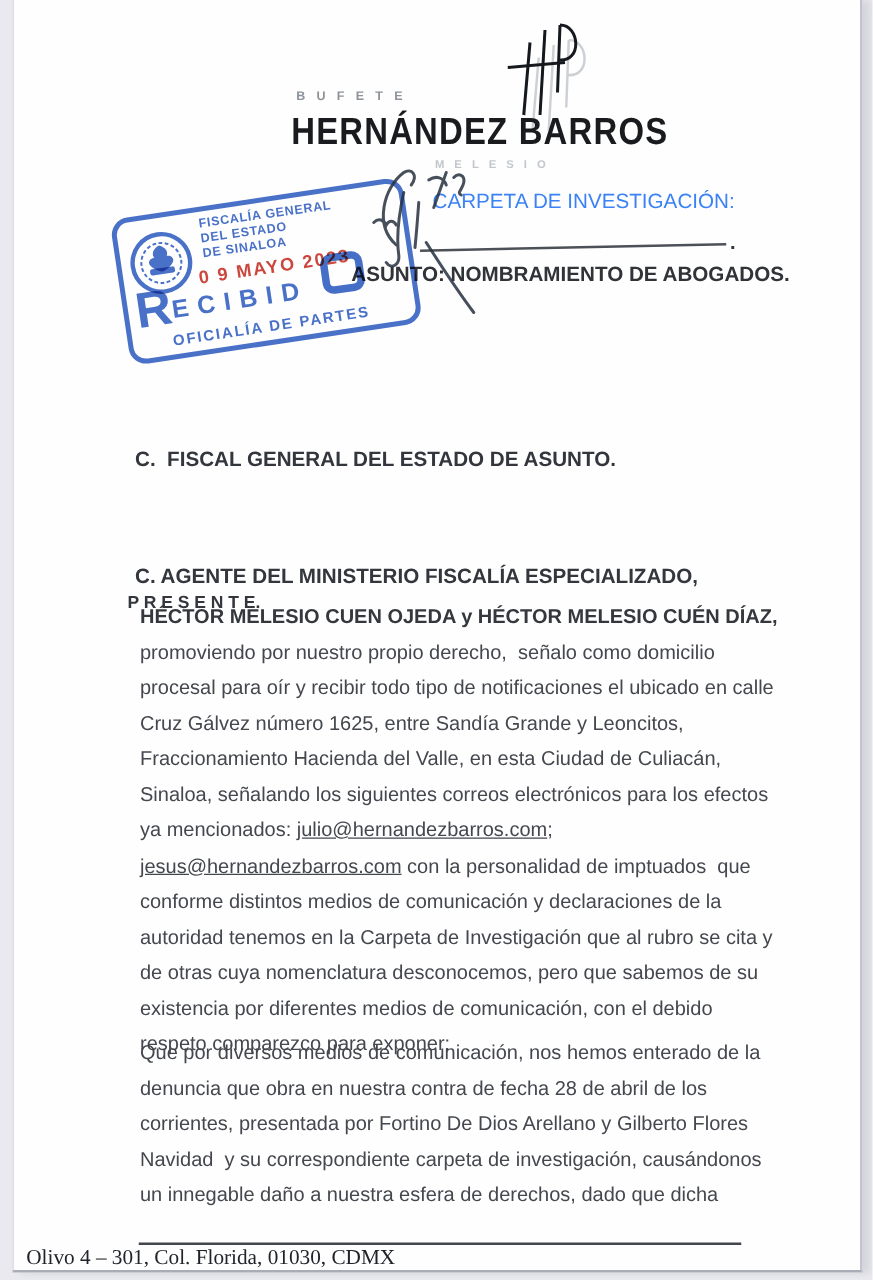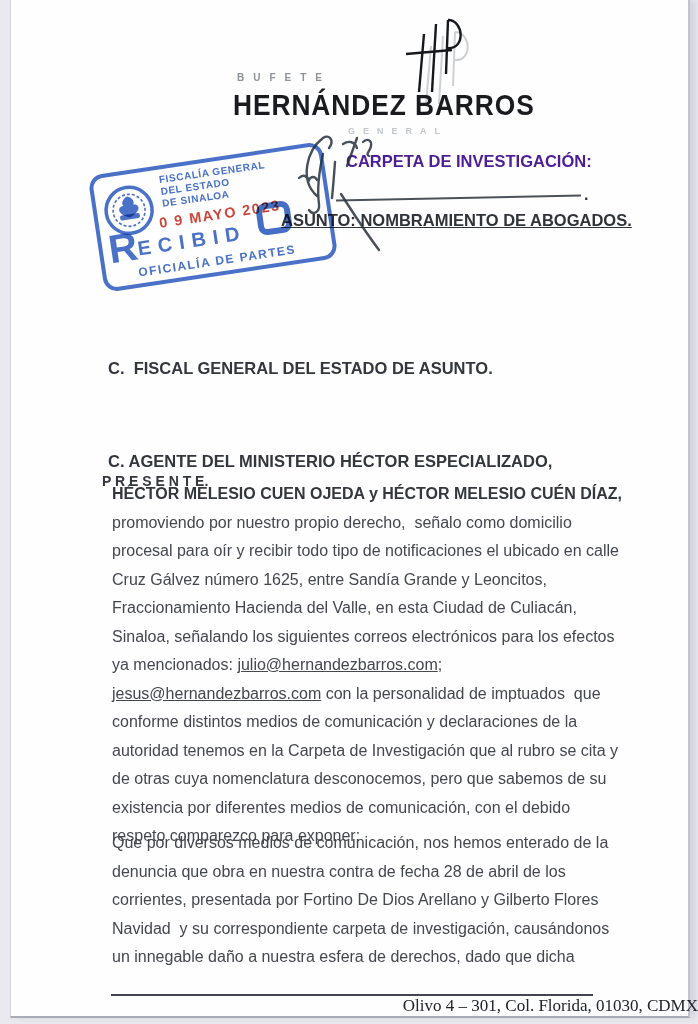--- a/index.html
+++ b/index.html
@@ -28,32 +28,32 @@
     transform:scale(.94,1.08);transform-origin:left top;letter-spacing:1px;
     white-space:nowrap;
   }
   .brand-sub{
     position:absolute;left:337px;top:126px;
     font-size:9px;font-weight:bold;letter-spacing:8px;color:#c3c7cb;
   }
   
   .carpeta{
     position:absolute;left:335px;top:152px;
-    font-size:16.5px;font-weight:bold;color:#4c1d95;white-space:nowrap;
+    font-size:16.5px;font-weight:normal;color:#3b82f6;white-space:nowrap;
   }
   .folio-line{
     position:absolute;left:325px;top:197px;width:245px;height:2px;
     background:#4c5158;transform:rotate(-1.2deg);
   }
   .folio-period{
     position:absolute;left:573px;top:186px;font-size:16px;font-weight:bold;color:#303338;
   }
   .asunto{
     position:absolute;left:270px;top:211px;
-    font-size:16.5px;font-weight:bold;color:#303338;white-space:nowrap;text-decoration:underline;
+    font-size:16.5px;font-weight:bold;color:#303338;white-space:nowrap;
   }
   
   .stamp{
     position:absolute;left:84px;top:158px;width:228px;height:110px;
     border:4px solid #3b66c4;border-radius:14px;
     transform:rotate(-8.5deg);
     mix-blend-mode:multiply;opacity:.93;
   }
   .stamp *{mix-blend-mode:multiply;}
   .stamp-seal{position:absolute;left:6px;top:10px;}
@@ -98,21 +98,21 @@
   }
   .p1{top:476px;}
   .p2{top:825px;}
   .b{font-weight:bold;color:#34373c;}
   .email{color:#44474d;text-decoration:underline;}
   
   .footer-rule{
     position:absolute;left:100px;top:994px;width:482px;height:1.5px;background:#43474d;
   }
   .footer-address{
-    position:absolute;left:10px;top:996px;width:677px;text-align:right;
+    position:absolute;left:10px;top:996px;width:677px;text-align:left;
     font-family:"Liberation Serif",serif;font-size:17px;color:#20242a;
   }
 </style>
 </head>
 <body>
 
 <div class="page">
 
   <div class="monogram">
     <svg width="70" height="100" viewBox="0 0 70 100">
@@ -126,21 +126,21 @@
       <g stroke="#15181c" stroke-width="2.4" fill="none">
         <line x1="18" y1="22" x2="13" y2="80"></line>
         <line x1="30" y1="12" x2="26" y2="80"></line>
         <line x1="0" y1="42" x2="46" y2="38"></line>
         <path d="M42 8 L40 62 M42 8 C58 8 60 38 41 36"></path>
       </g>
     </svg>
   </div>
   <div class="brand-top">BUFETE</div>
   <div class="brand-name">HERNÁNDEZ BARROS</div>
-  <div class="brand-sub">GENERAL</div>
+  <div class="brand-sub">MELESIO</div>
 
   <div class="carpeta">CARPETA DE INVESTIGACIÓN:</div>
   <div class="folio-line"></div>
   <div class="folio-period">.</div>
   <div class="asunto">ASUNTO: NOMBRAMIENTO DE ABOGADOS.</div>
 
   <div class="stamp">
     <div class="stamp-seal">
       <svg width="52" height="52" viewBox="0 0 52 52">
         <circle cx="26" cy="26" r="23" fill="none" stroke="#3b66c4" stroke-width="3.5"></circle>
@@ -166,21 +166,21 @@
         <path d="M118 6 L108 34"></path>
         <path d="M124 10 C128 6 133 8 132 14 C131 20 126 22 130 24"></path>
         <path d="M60 46 C64 42 68 44 70 48 C72 44 76 44 78 48"></path>
         <path d="M102 62 C116 84 128 102 140 118"></path>
       </g>
     </svg>
   </div>
 
   <div class="recipient">
     <div>C.  FISCAL GENERAL DEL ESTADO DE ASUNTO.</div>
-    <div>C. AGENTE DEL MINISTERIO HÉCTOR ESPECIALIZADO,</div>
+    <div>C. AGENTE DEL MINISTERIO FISCALÍA ESPECIALIZADO,</div>
   </div>
   <div class="salutation">P R E S E N T E.</div>
 
   <p class="bodytext p1"><span class="b">HÉCTOR MELESIO CUEN OJEDA y HÉCTOR MELESIO CUÉN DÍAZ,</span><span> promoviendo por nuestro propio derecho,  señalo como domicilio procesal para oír y recibir todo tipo de notificaciones el ubicado en calle Cruz Gálvez número 1625, entre Sandía Grande y Leoncitos, Fraccionamiento Hacienda del Valle, en esta Ciudad de Culiacán, Sinaloa, señalando los siguientes correos electrónicos para los efectos ya mencionados: </span><span class="email">julio@hernandezbarros.com</span><span>; </span><span class="email">jesus@hernandezbarros.com</span><span> con la personalidad de imptuados  que conforme distintos medios de comunicación y declaraciones de la autoridad tenemos en la Carpeta de Investigación que al rubro se cita y de otras cuya nomenclatura desconocemos, pero que sabemos de su existencia por diferentes medios de comunicación, con el debido respeto comparezco para exponer:</span></p>
 
   <p class="bodytext p2">Que por diversos medios de comunicación, nos hemos enterado de la denuncia que obra en nuestra contra de fecha 28 de abril de los corrientes, presentada por Fortino De Dios Arellano y Gilberto Flores Navidad  y su correspondiente carpeta de investigación, causándonos un innegable daño a nuestra esfera de derechos, dado que dicha</p>
 
   <div class="footer-rule"></div>
   <div class="footer-address">Olivo 4 – 301, Col. Florida, 01030, CDMX</div>
 

